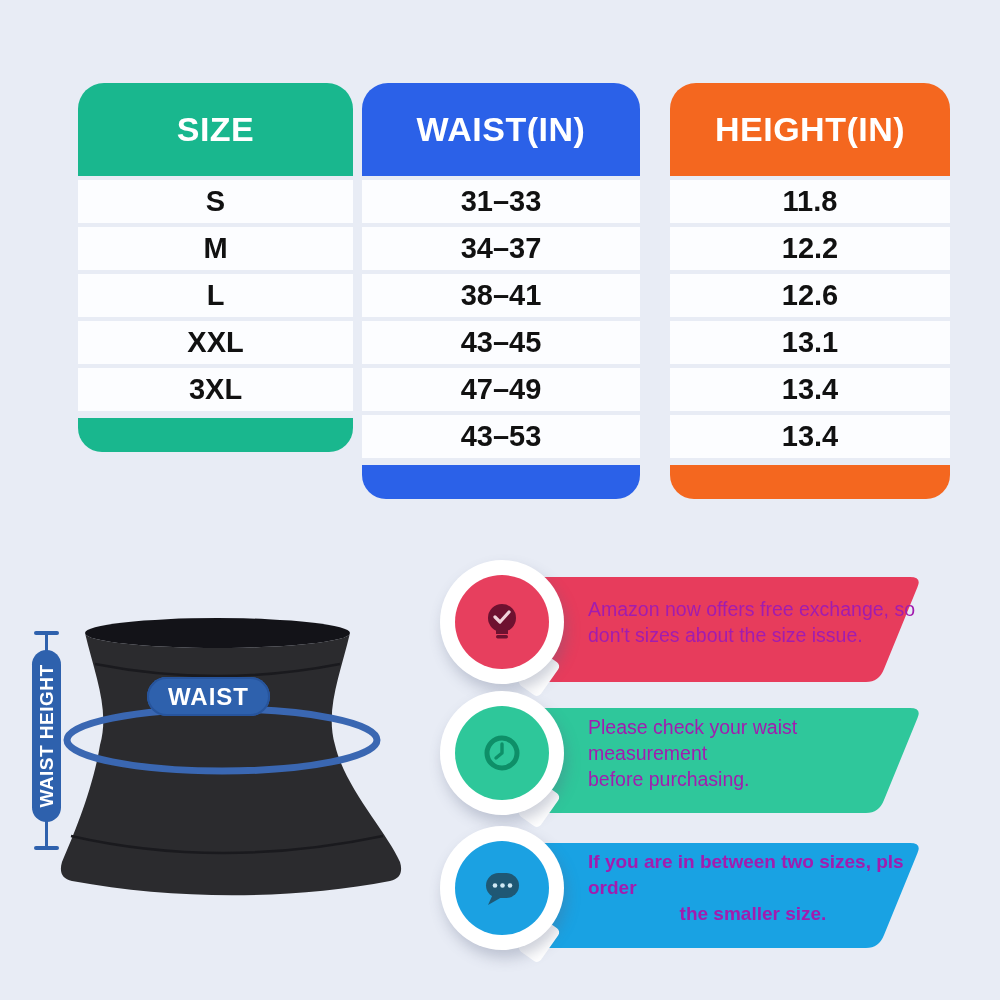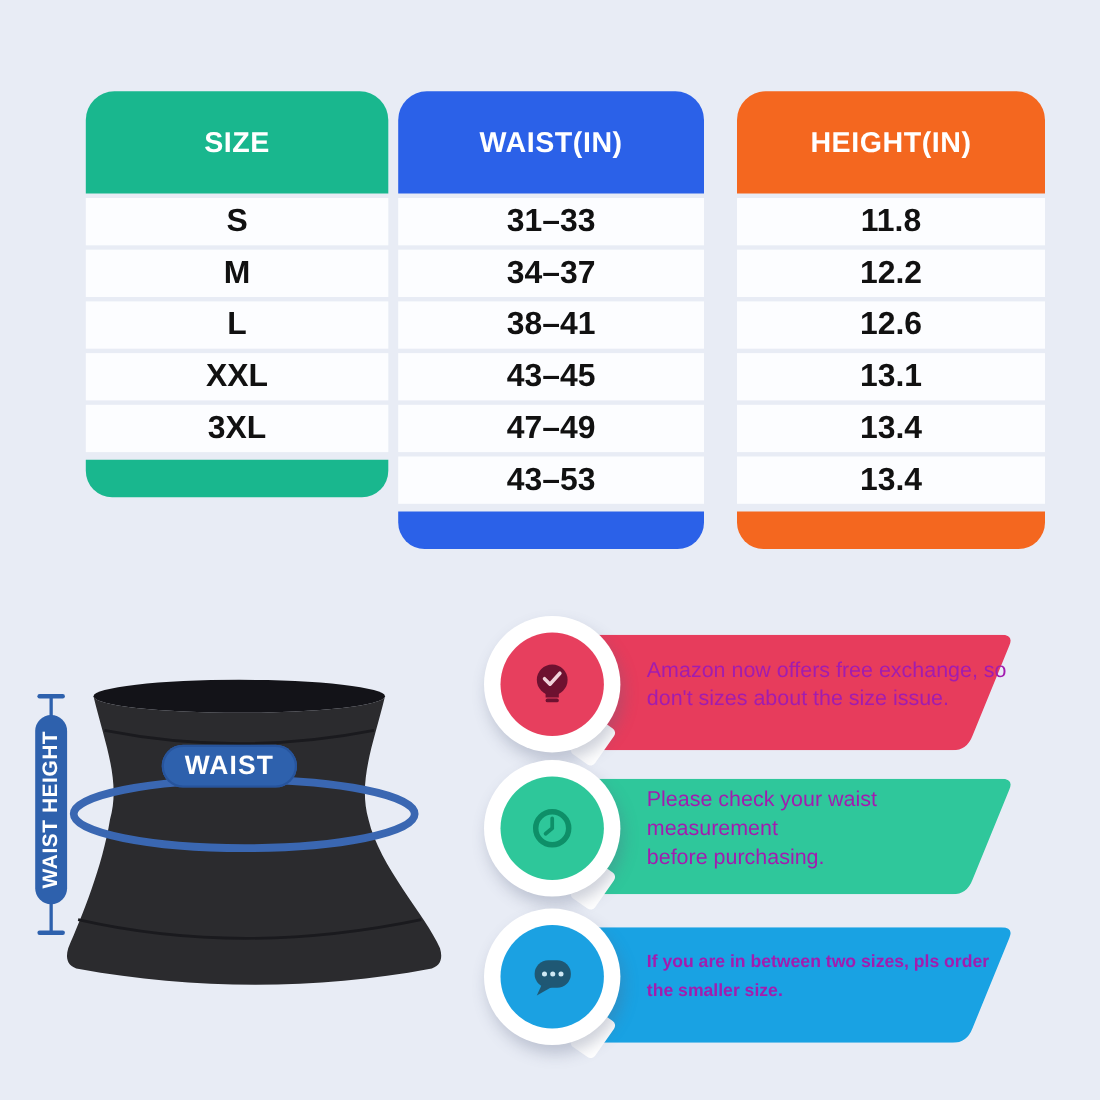--- a/index.html
+++ b/index.html
@@ -9,21 +9,21 @@
     font-family:"Liberation Sans", sans-serif;
   }
   
   .col { position:absolute; top:83px; }
   .col-size   { left:78px;  width:275px; }
   .col-waist  { left:362px; width:278px; }
   .col-height { left:648px; width:280px;padding-left:22px; }
   .hdr {
     height:93px; border-radius:26px 26px 0 0;
     display:flex; align-items:center; justify-content:center;
-    color:#ffffff; font-weight:bold; font-size:26px; letter-spacing:.5px;
+    color:#ffffff; font-weight:bold; font-size:34px; letter-spacing:.5px;
   }
   .hdr-green  { background:#19b78e; }
   .hdr-blue   { background:#2b61e8; }
   .hdr-orange { background:#f4671f; }
   .cell {
     height:43px; margin-top:4px; background:#fcfdff;
     display:flex; align-items:center; justify-content:center;
     font-size:29px; font-weight:bold; color:#111111;
   }
   .ftr { height:34px; margin-top:7px; border-radius:0 0 24px 24px; }
@@ -51,21 +51,21 @@
 
   
   .callout { position:absolute; left:440px; width:520px; height:140px; }
   .co1 { top:560px; } .co2 { top:691px; } .co3 { top:826px; }
   .banner { position:absolute; left:93px; top:17px; width:390px; height:105px; }
   .co-text {
     position:absolute; left:148px; top:17px; width:330px; height:90px;
     display:flex; flex-direction:column; justify-content:center;
     color:#a21caf; font-size:19.5px; line-height:26px;
   }
-  .co3 .co-text { font-weight:bold; font-size:16px; }
+  .co3 .co-text { font-weight:bold; font-size:19px;align-items:center; }
   .badge { position:absolute; left:0; top:0; width:124px; height:124px; }
   .badge::before {            
     content:""; position:absolute; left:86px; top:94px; width:26px; height:40px;
     background:#ffffff; border-radius:5px; transform:rotate(35deg);
   }
   .badge-circle {
     position:absolute; left:0; top:0; width:124px; height:124px;
     background:#ffffff; border-radius:50%;
     box-shadow:3px 8px 14px rgba(90,100,130,.30);
   }

